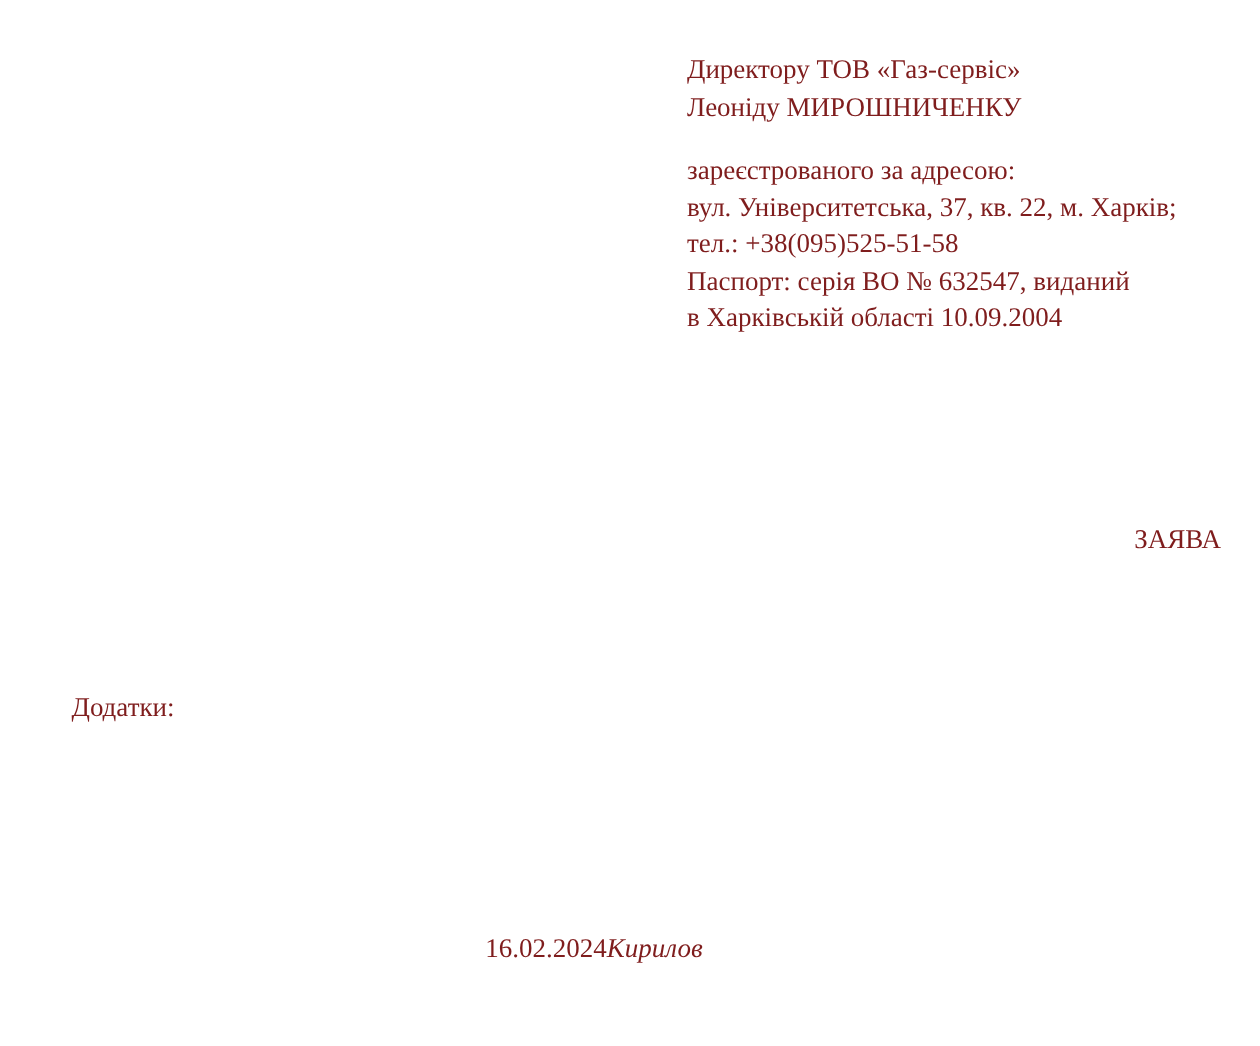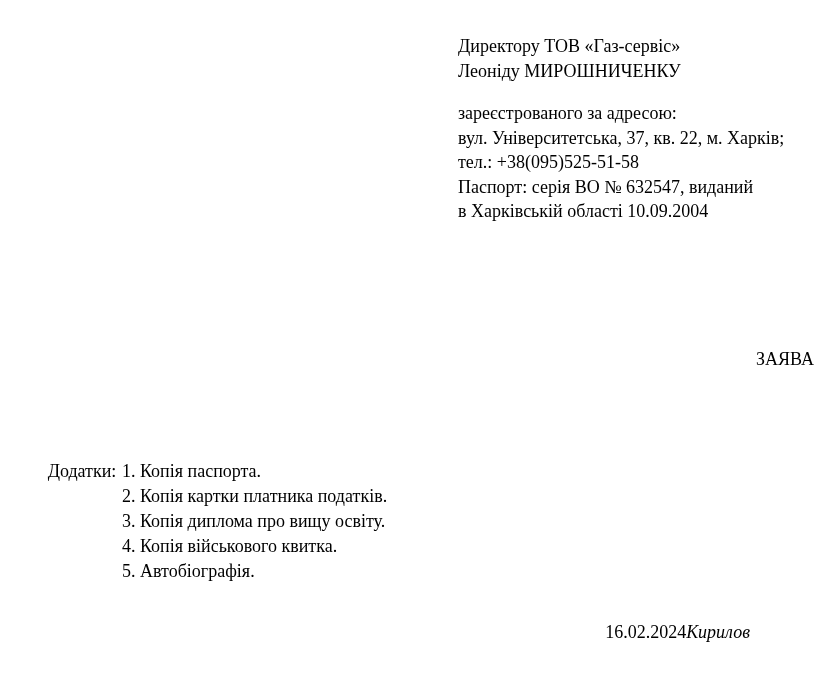--- a/index.html
+++ b/index.html
@@ -5,21 +5,21 @@
   html, body {
     margin: 0;
     padding: 0;
     background: #ffffff;
   }
   .page {
     position: relative;
     width: 840px;
     height: 697px;
     background: #ffffff;
-    color: #000000;
+    color: #7f1d1d;
     font-family: "Liberation Serif", serif;
     font-size: 18px;
     overflow: hidden;
   }
   .addressee {
     position: absolute;
     left: 458px;
     top: 34px;
     line-height: 24.5px;
     white-space: nowrap;
@@ -59,21 +59,21 @@
   }
   .att-items {
     display: block;
   }
   .footer-row {
     position: absolute;
     left: 42px;
     right: 90px;
     top: 620px;
     display: flex;
-    justify-content: flex-end;
+    justify-content: center;
     align-items: baseline;
     line-height: 25px;
   }
   .signature {
     font-style: italic;
   }
 </style>
 </head>
 <body>
 
@@ -88,27 +88,20 @@
     <div>тел.: +38(095)525-51-58</div>
     <div>Паспорт: серія ВО № 632547, виданий</div>
     <div>в Харківській області 10.09.2004</div>
   </div>
 
   <div class="doc-title">ЗАЯВА</div>
 
 
   <div class="attachments">
     <span class="att-label">Додатки:</span>
-    <div class="att-items">
-      <div>1. Копія паспорта.</div>
-      <div>2. Копія картки платника податків.</div>
-      <div>3. Копія диплома про вищу освіту.</div>
-      <div>4. Копія військового квитка.</div>
-      <div>5. Автобіографія.</div>
-    </div>
   </div>
 
   <div class="footer-row">
     <span>16.02.2024</span>
     <span class="signature">Кирилов</span>
   </div>
 
 </div>
 
 </body></html>

